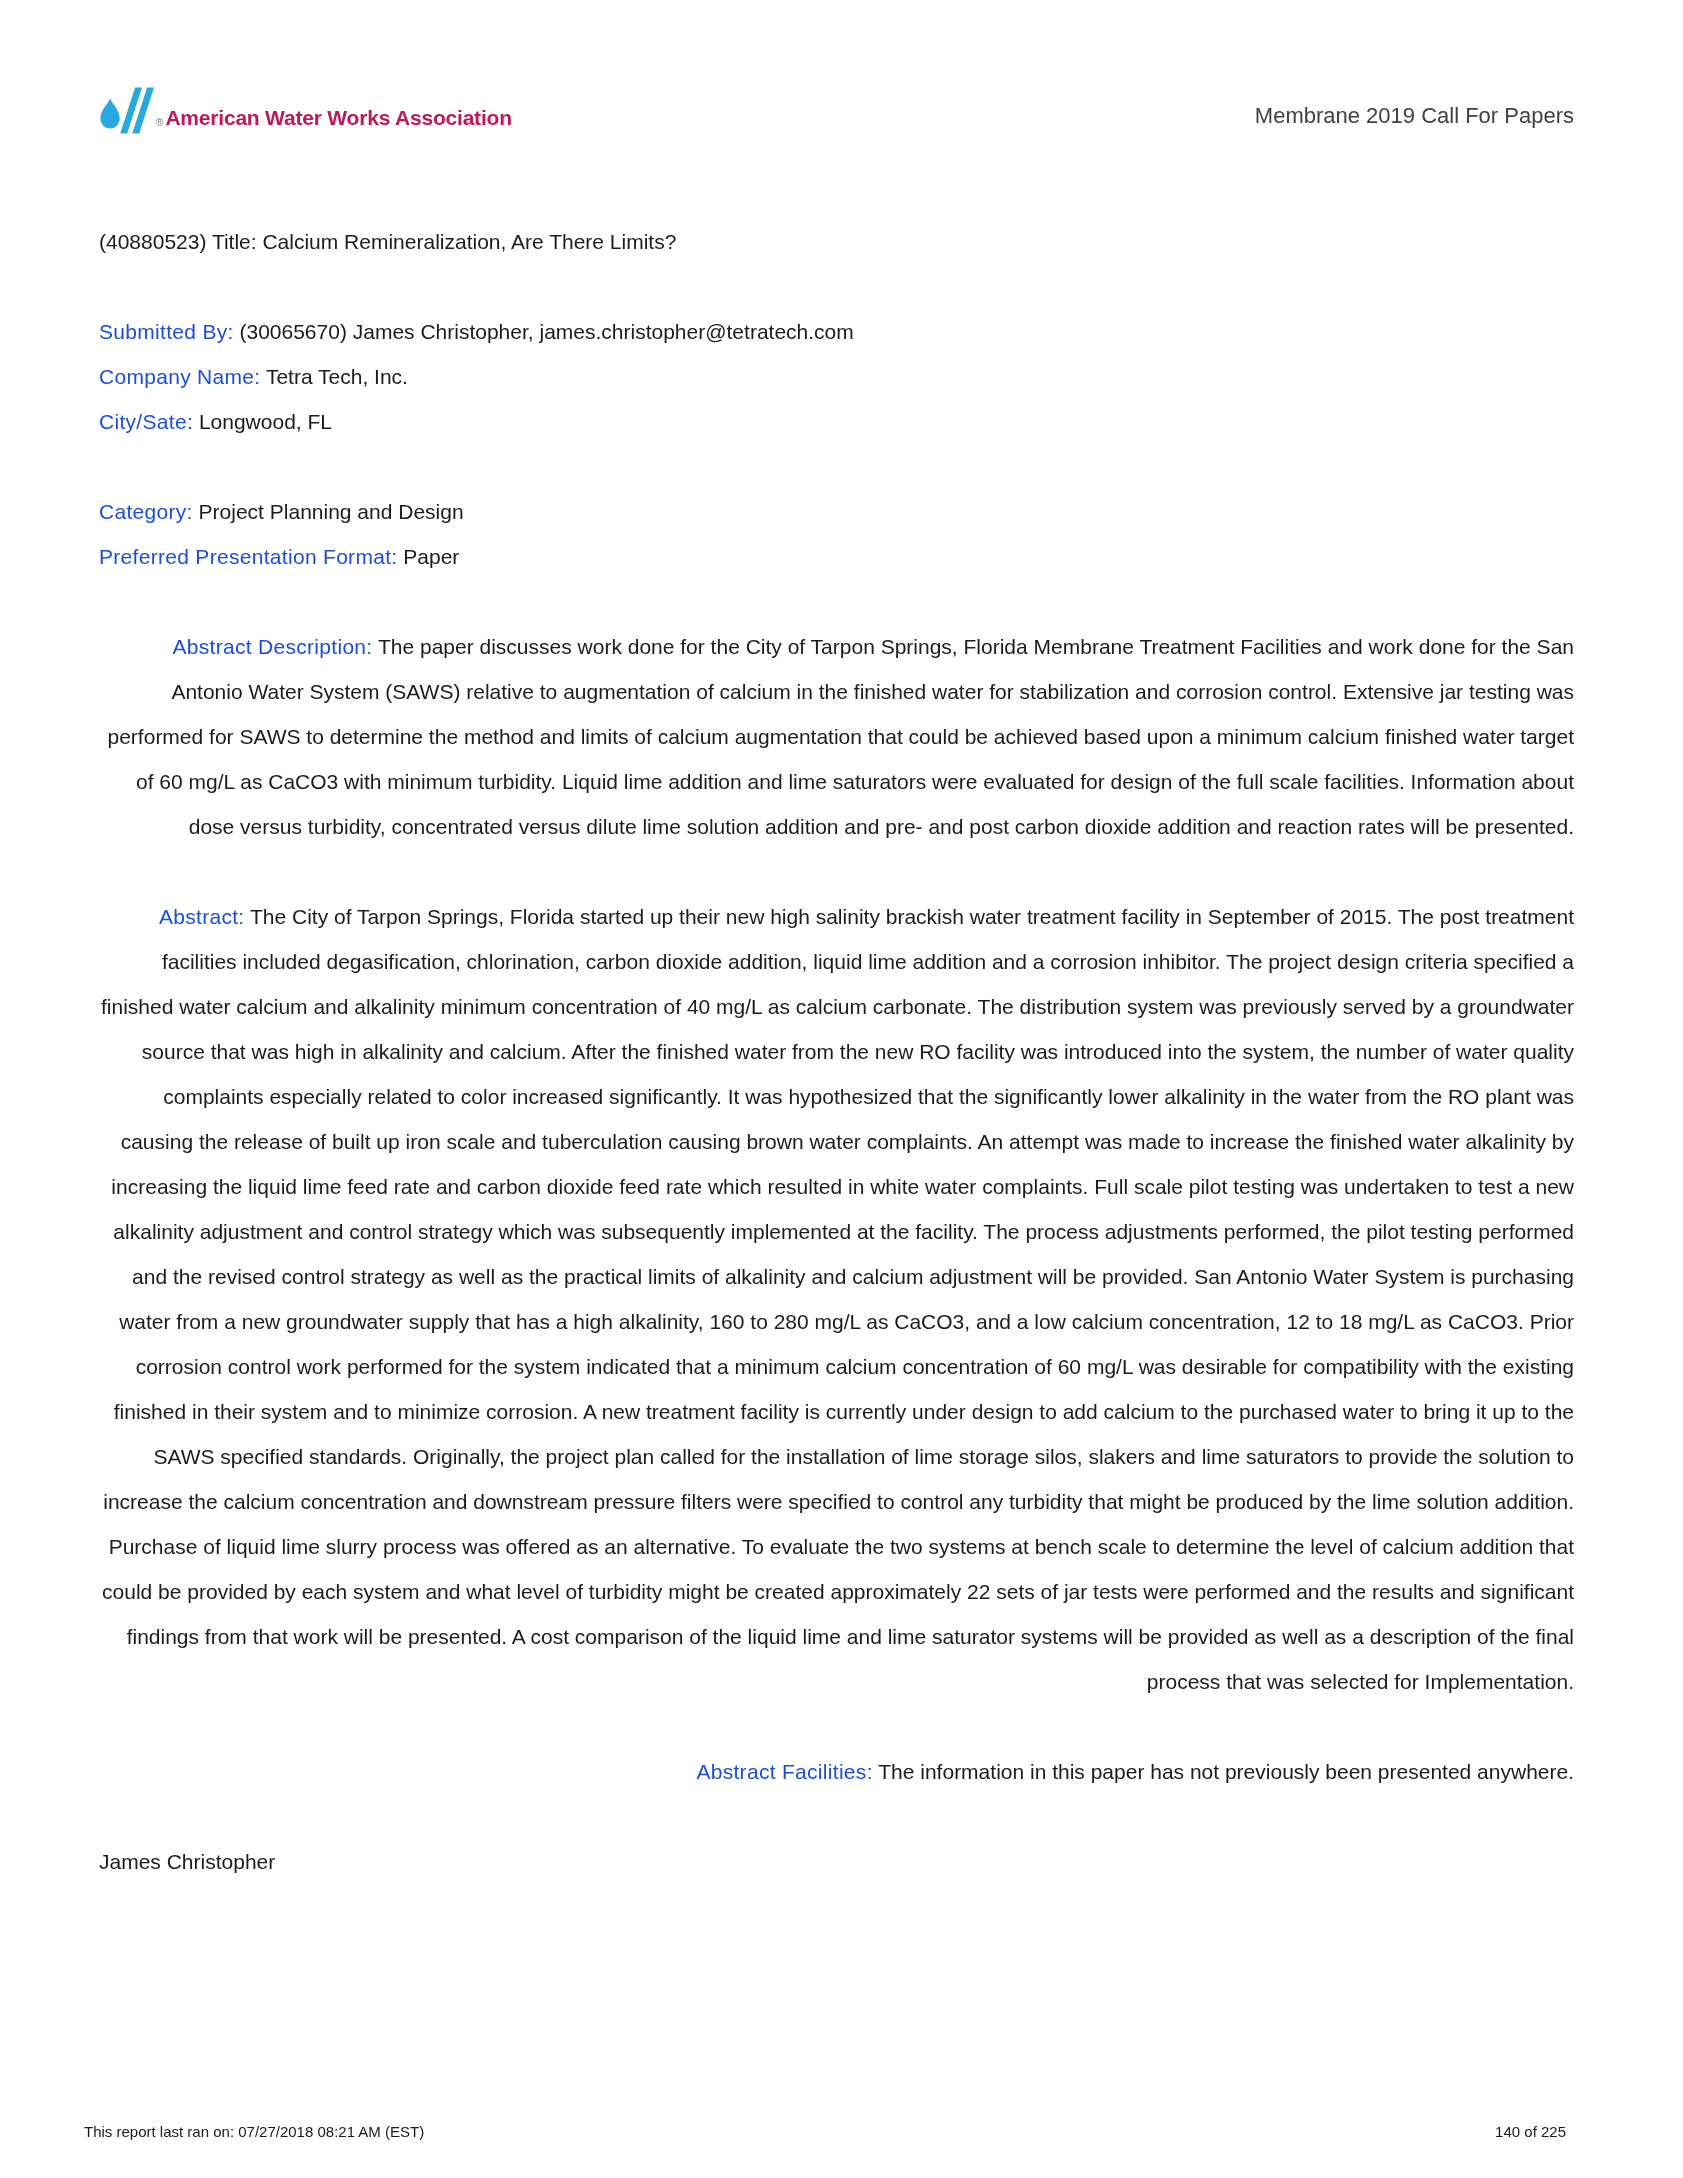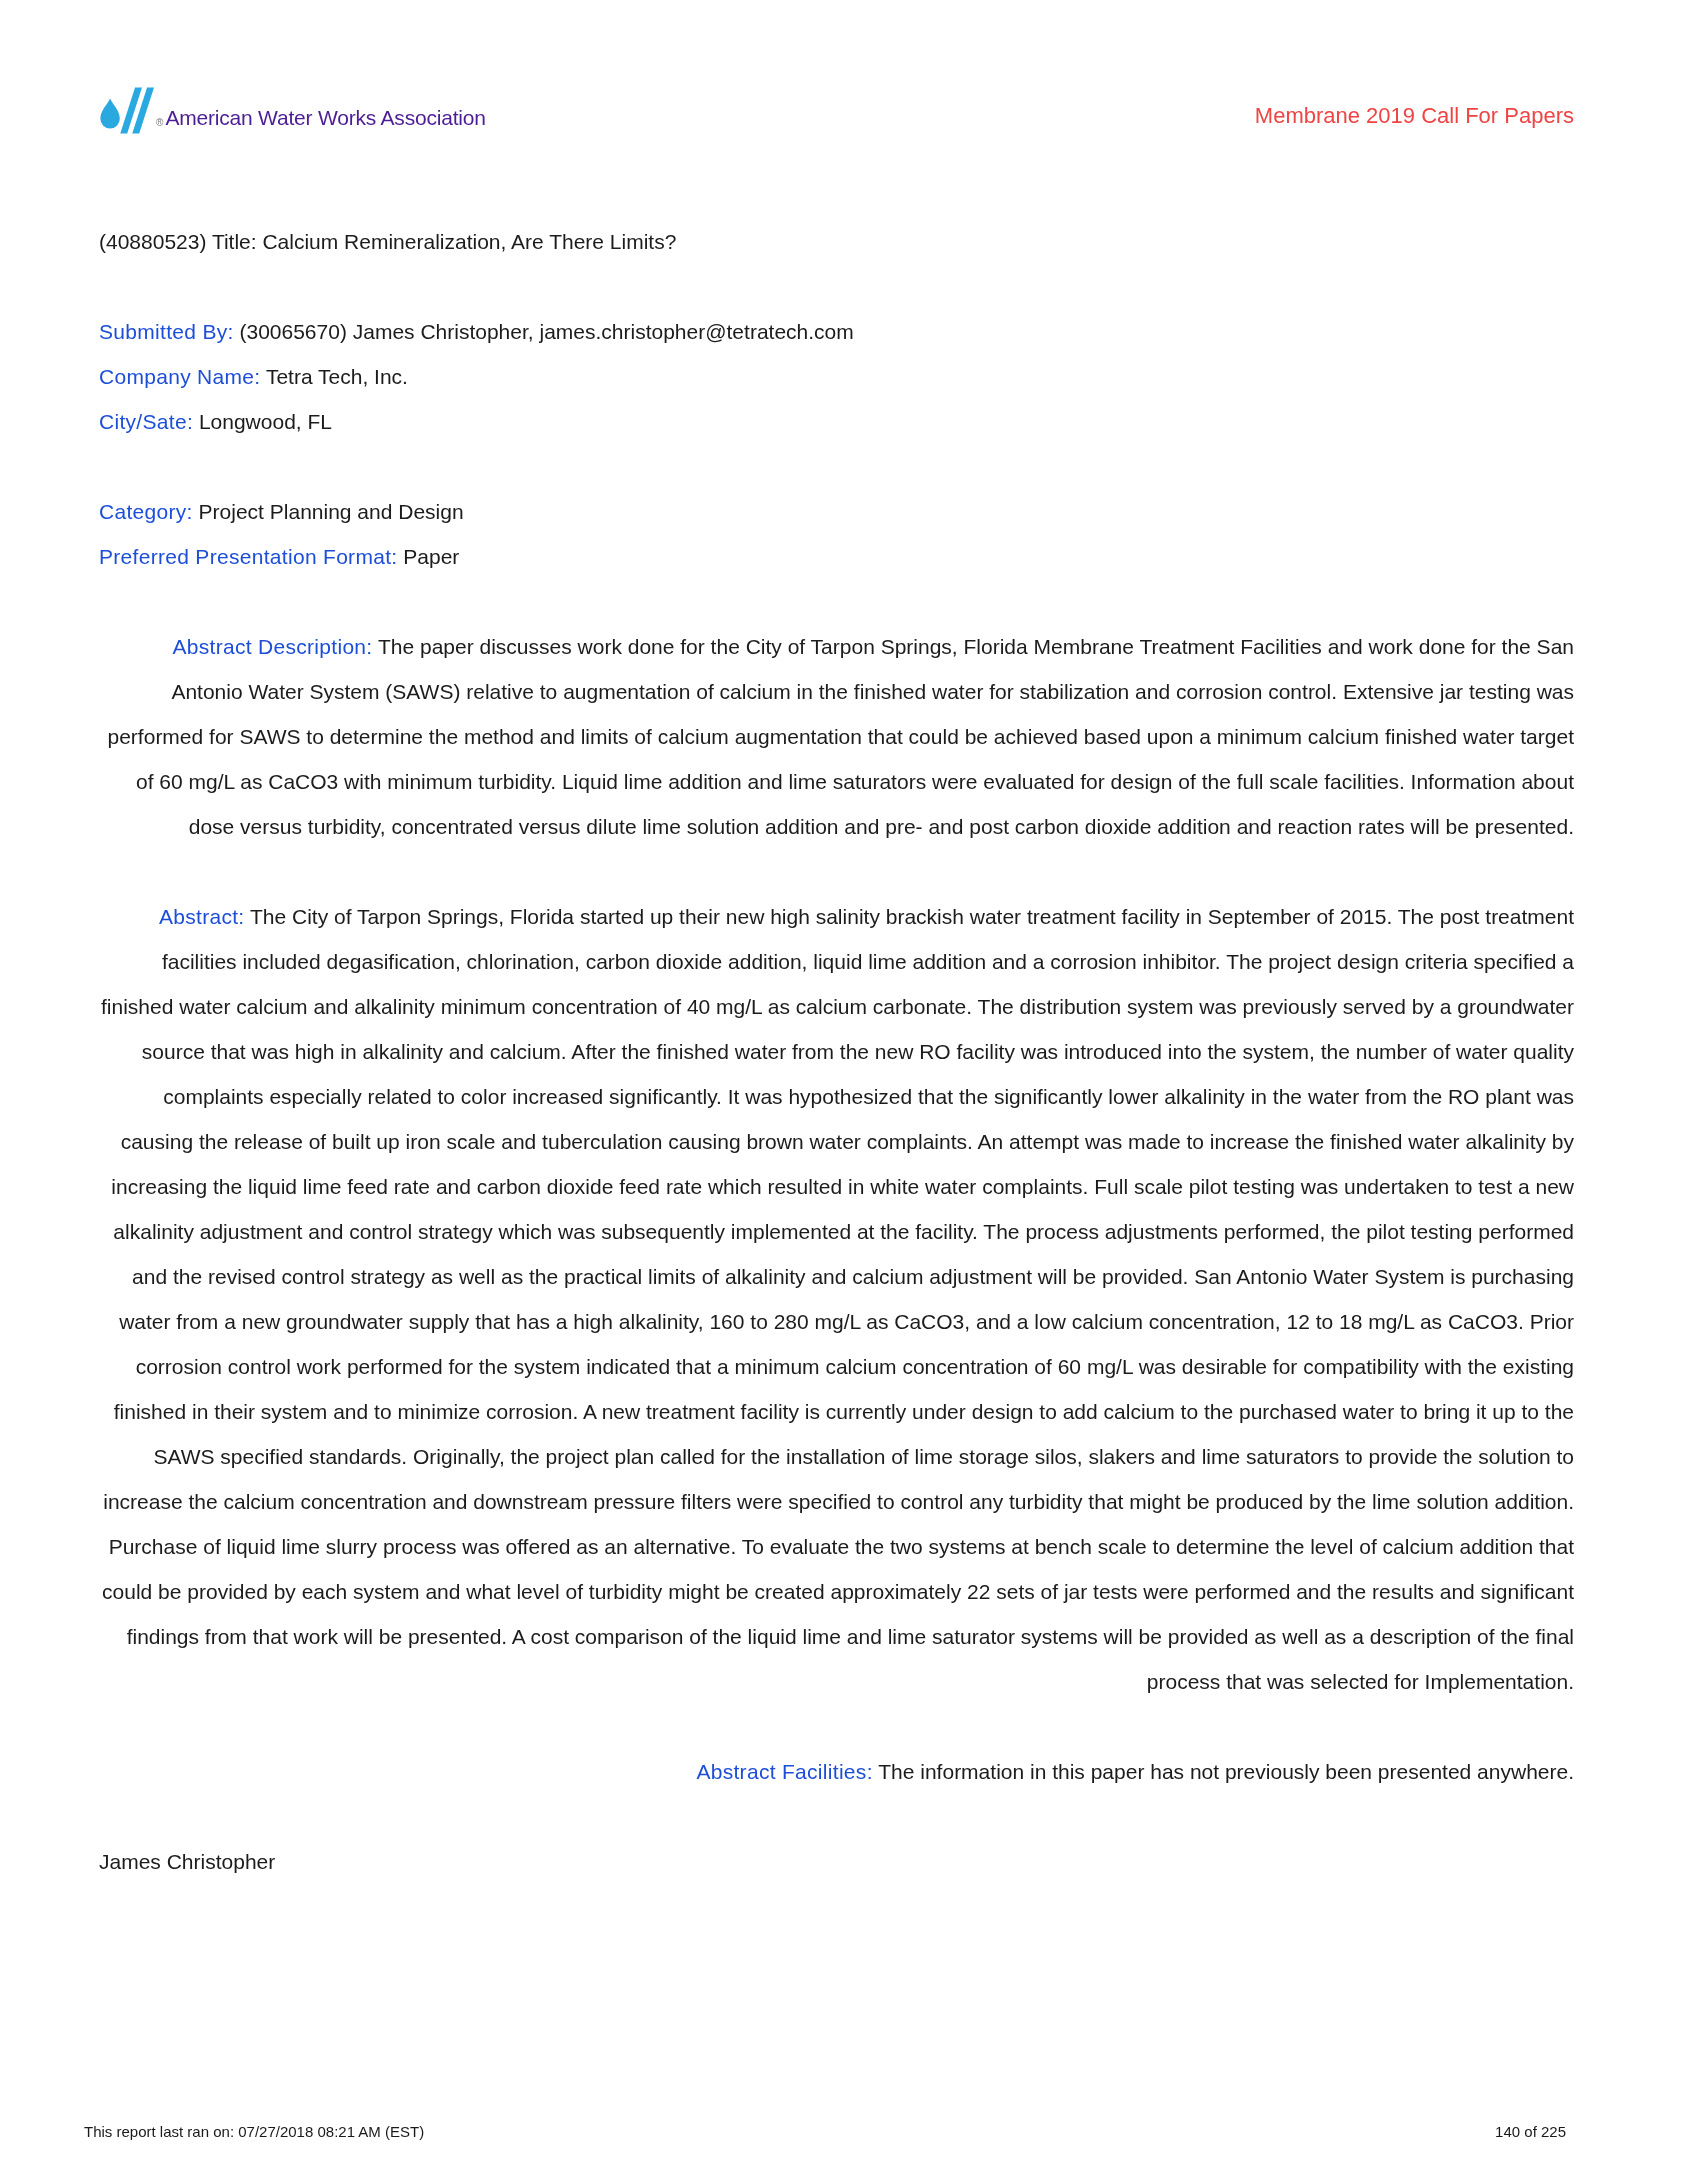--- a/index.html
+++ b/index.html
@@ -20,24 +20,24 @@
     justify-content: space-between;
     align-items: flex-start;
   }
   .logo { display: flex; align-items: flex-end; }
   .logo svg { display: block; }
   .reg-mark {
     font-size: 10px; color: #77787b;
     align-self: flex-end; margin: 0 2px 6px -4px;
   }
   .logo-text {
-    color: #4c1d95; font-size: 21px; font-weight: 400;
+    color: #be185d; font-size: 21px; font-weight: 700;
     letter-spacing: -0.2px; padding-bottom: 4px;
   }
-  .report-title { font-size: 22px; margin-top: 16px; color: #ef4444; }
+  .report-title { font-size: 22px; margin-top: 16px; color: #404040; }
 
   main { margin-top: 85px; font-size: 21px; line-height: 45px; }
   main p { margin: 0; }
   .block + .block { margin-top: 45px; }
   .label { color: #1d4ed8; letter-spacing: 0.3px; }
   .para { text-align: right; }
 
   footer {
     position: absolute; left: 84px; right: 117px; bottom: 38px;
     display: flex; justify-content: space-between;

